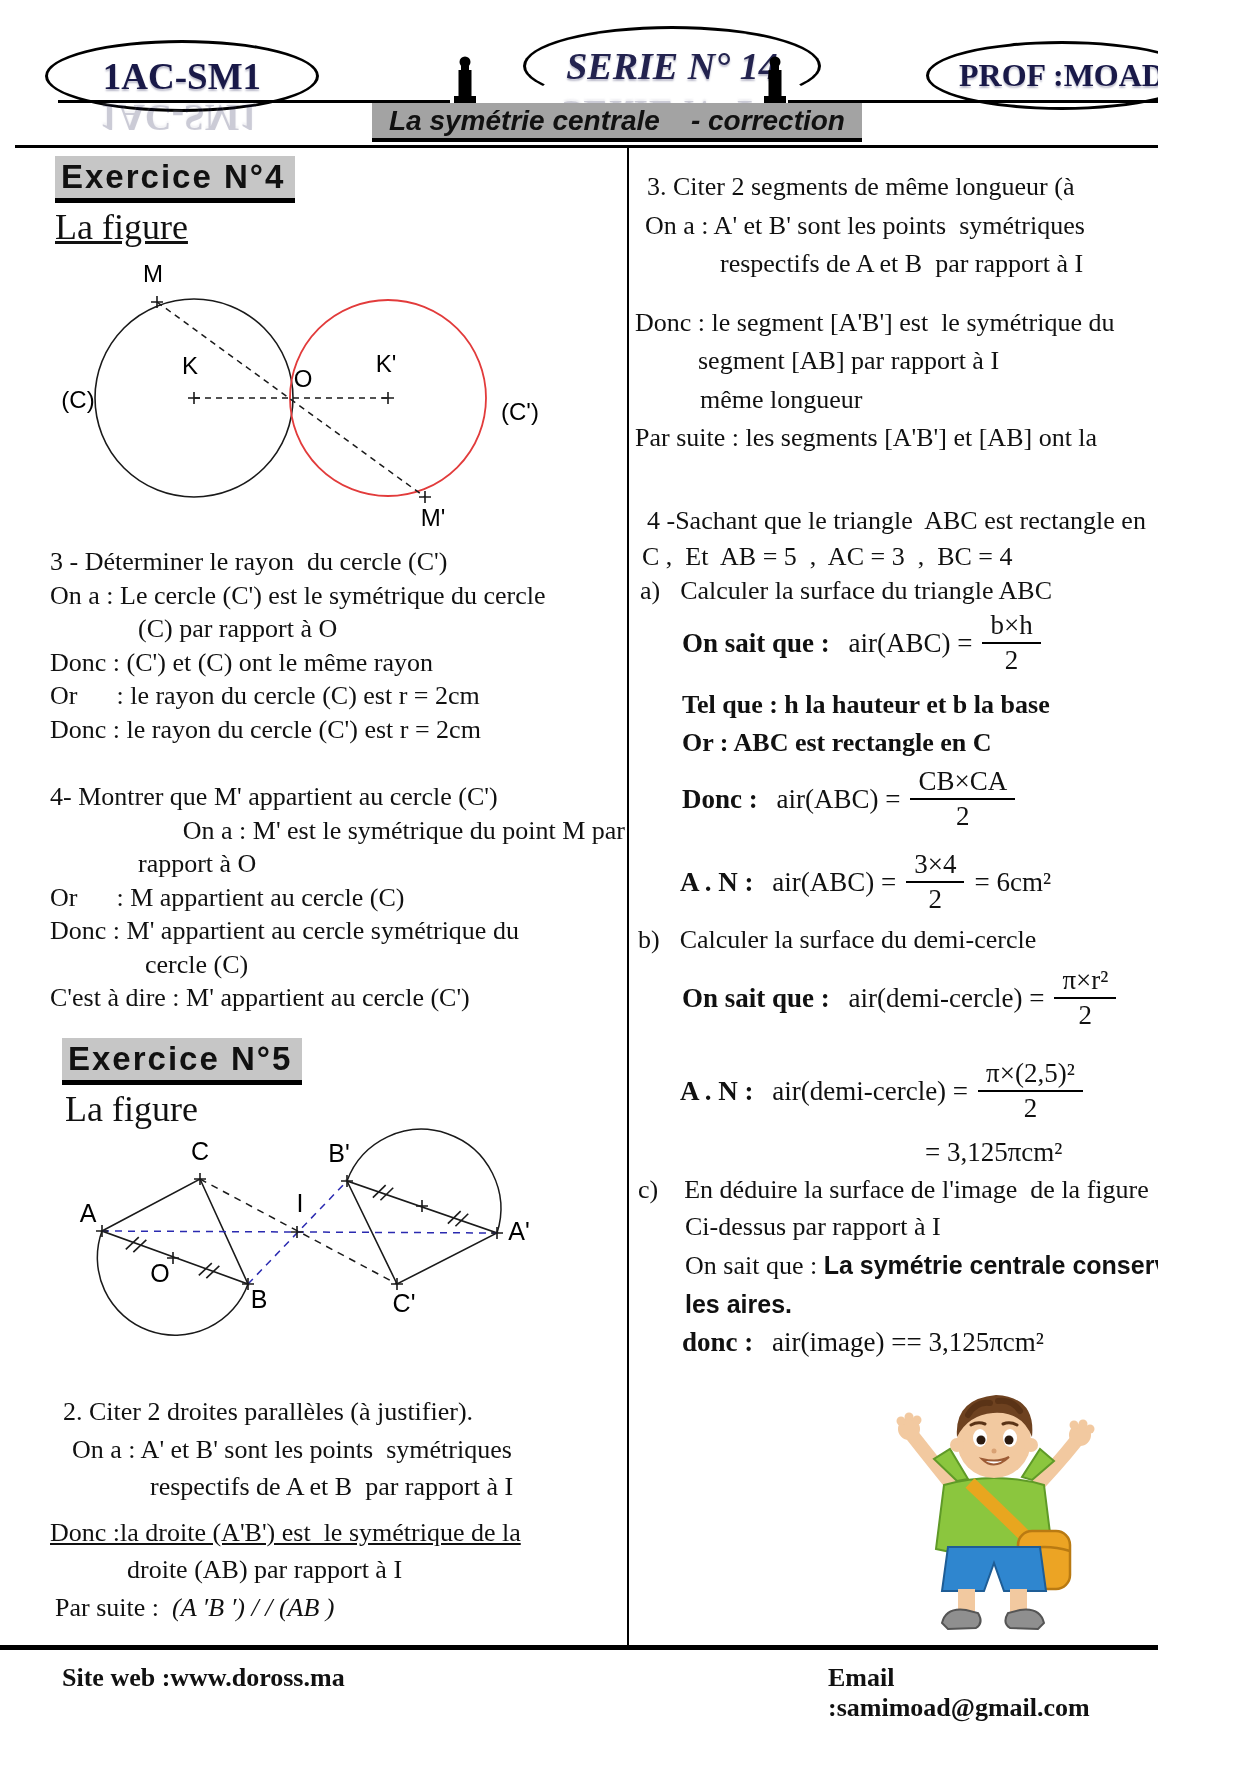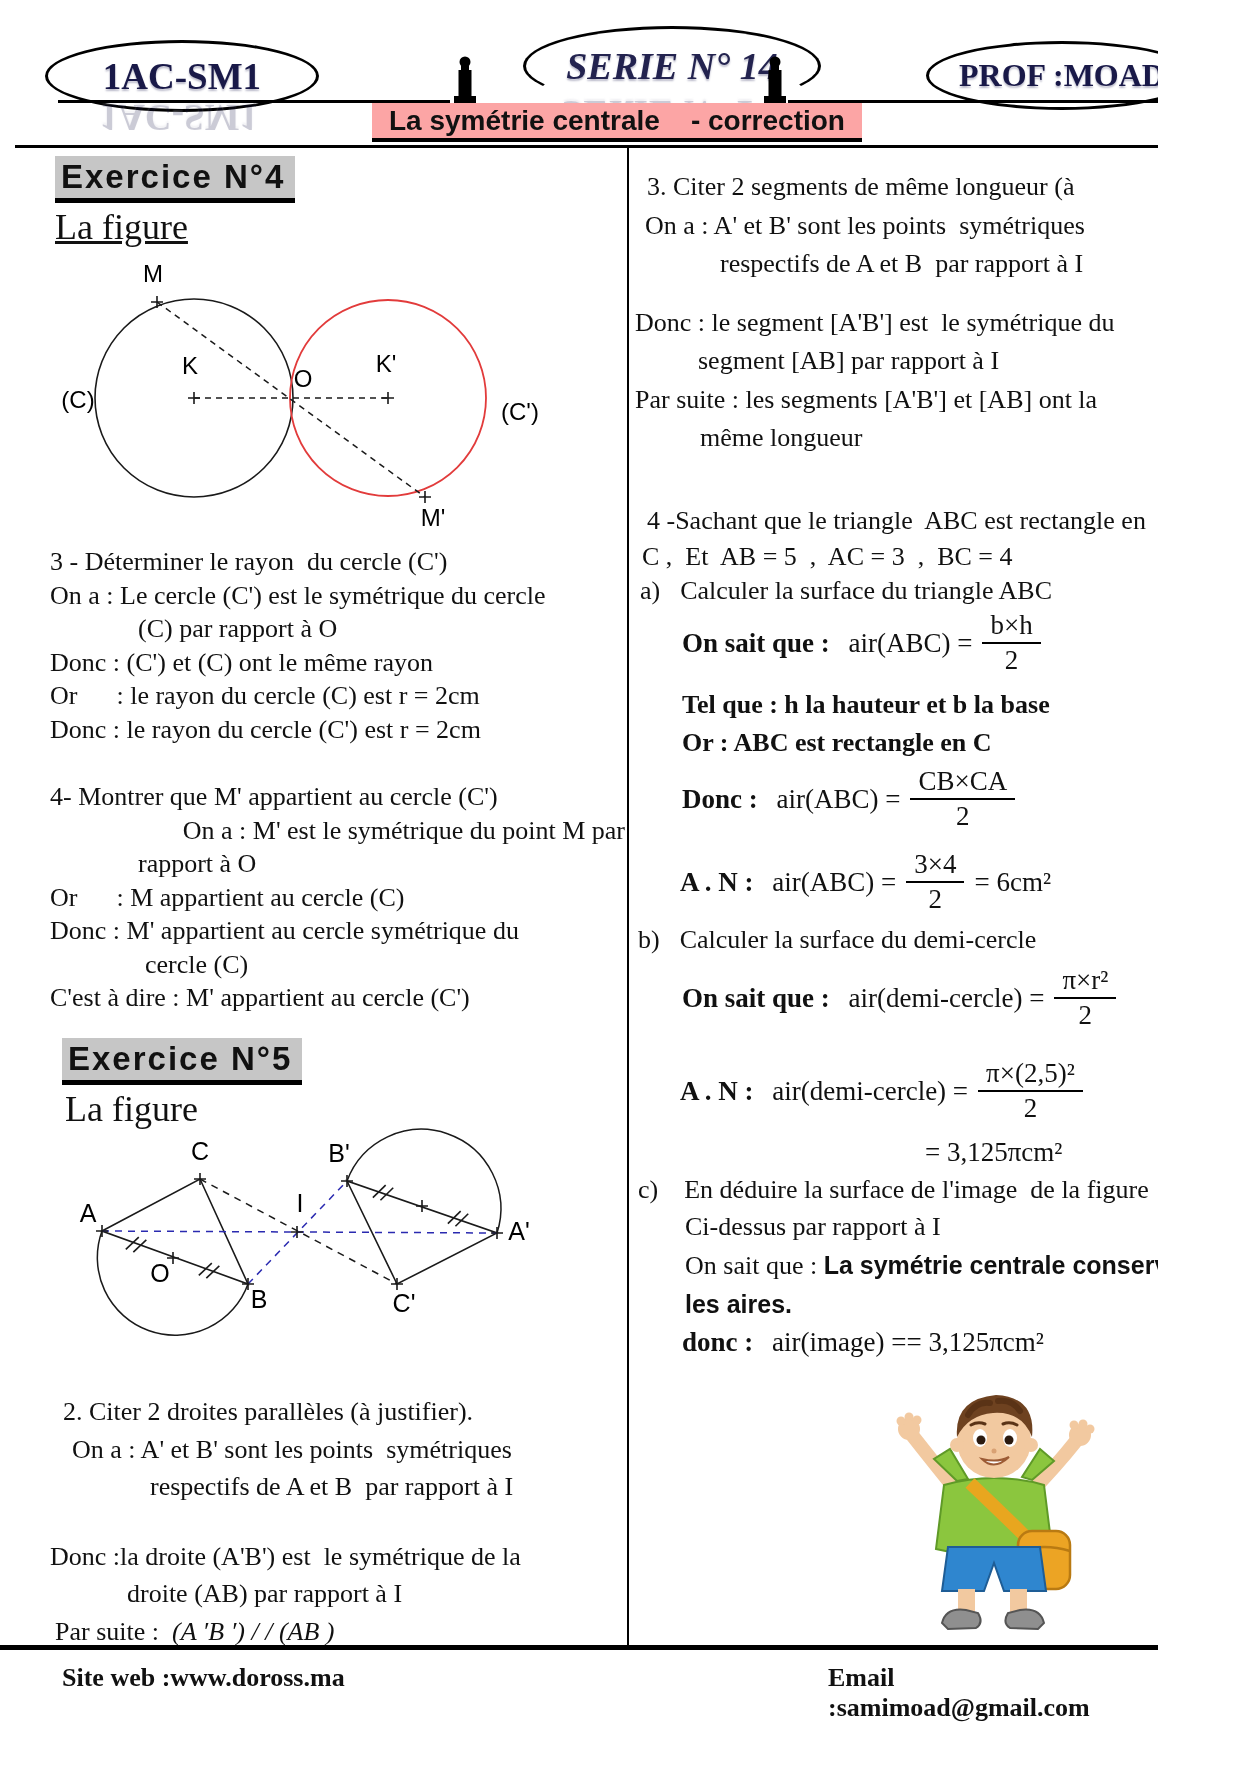--- a/index.html
+++ b/index.html
@@ -5,22 +5,22 @@
   html,body{margin:0;padding:0;background:#fff;}
   #page{position:relative;width:1158px;height:1766px;background:#ffffff;overflow:hidden;
         font-family:"Liberation Serif",serif;color:#111;}
   .abs{position:absolute;}
   .ln{white-space:pre-wrap;}
   
   .oval{position:absolute;border:3px solid #000;border-radius:50%;display:flex;align-items:center;justify-content:center;}
   .oval-open{border-bottom-color:transparent;}
   .badge-txt{font-weight:bold;color:#191948;text-shadow:0 2px 2px #b9b9c9;}
   .refl{position:absolute;left:0;right:0;text-align:center;transform:scaleY(-1);opacity:.22;top:58px;}
-  .stripe{position:absolute;background:#fca5a5;border-bottom:4px solid #000;display:flex;align-items:center;justify-content:center;
-          font-family:"Liberation Sans",sans-serif;font-weight:bold;font-size:28px;white-space:pre;text-align:right;}
+  .stripe{position:absolute;background:#a3a3a3;border-bottom:4px solid #000;display:flex;align-items:center;justify-content:center;
+          font-family:"Liberation Sans",sans-serif;font-weight:bold;font-style:italic;font-size:28px;white-space:pre;text-align:right;}
   .hline{position:absolute;background:#000;}
   .vline{position:absolute;background:#000;}
   
   .exo-h{position:absolute;background:#c6c6c6;border-bottom:5px solid #000;padding:2px 10px 2px 6px;
          font-family:"Liberation Sans",sans-serif;font-weight:bold;font-size:33px;letter-spacing:2px;}
   .lafig{position:absolute;font-size:36px;}
   .u{text-decoration:underline;}
   
   .blk{position:absolute;font-size:26px;}
   .blk .ln{line-height:33.5px;}
@@ -169,33 +169,33 @@
     <text x="260" y="94" font-size="25" text-anchor="middle">I</text>
     <text x="299" y="44" font-size="25" text-anchor="middle">B'</text>
     <text x="479" y="122" font-size="25" text-anchor="middle">A'</text>
     <text x="364" y="194" font-size="25" text-anchor="middle">C'</text>
   </svg>
 
   <div class="blk blk2" style="left:50px;top:1393px;width:575px;font-size:26px;">
     <div class="ln" style="padding-left:13px;">2. Citer 2 droites parallèles (à justifier).</div>
     <div class="ln" style="padding-left:22px;">On a : A' et B' sont les points  symétriques</div>
     <div class="ln" style="padding-left:100px;">respectifs de A et B  par rapport à I</div>
-    <div class="ln" style="margin-top:32px;">Donc :la droite (A'B') est  le symétrique de la</div>
+    <div class="ln" style="margin-top:8px;text-decoration:underline;">Donc :la droite (A'B') est  le symétrique de la</div>
     <div class="ln" style="padding-left:77px;">droite (AB) par rapport à I</div>
     <div class="ln" style="padding-left:5px;"><span class="ln">Par suite :  </span><span class="mitalic ln">(A ′B ′) / / (AB )</span></div>
   </div>
 
   <div class="blk rq3" style="left:635px;top:168px;width:600px;">
     <div class="ln" style="padding-left:12px;">3. Citer 2 segments de même longueur (à</div>
     <div class="ln" style="padding-left:10px;">On a : A' et B' sont les points  symétriques</div>
     <div class="ln" style="padding-left:85px;">respectifs de A et B  par rapport à I</div>
     <div class="ln" style="margin-top:20px;">Donc : le segment [A'B'] est  le symétrique du</div>
     <div class="ln" style="padding-left:63px;">segment [AB] par rapport à I</div>
+    <div class="ln" style="padding-left:65px;">même longueur</div>
     <div class="ln">Par suite : les segments [A'B'] et [AB] ont la</div>
-    <div class="ln" style="padding-left:65px;">même longueur</div>
   </div>
 
   <div class="blk rtxt" style="left:635px;top:503px;width:605px;">
     <div class="ln" style="padding-left:12px;">4 -Sachant que le triangle  ABC est rectangle en</div>
     <div class="ln" style="padding-left:7px;">C ,  Et  AB = 5  ,  AC = 3  ,  BC = 4</div>
   </div>
 
   <div class="blk" style="left:640px;top:576px;font-size:26px;">
     <span>a)</span><span style="margin-left:20px;">Calculer la surface du triangle ABC</span>
   </div>

